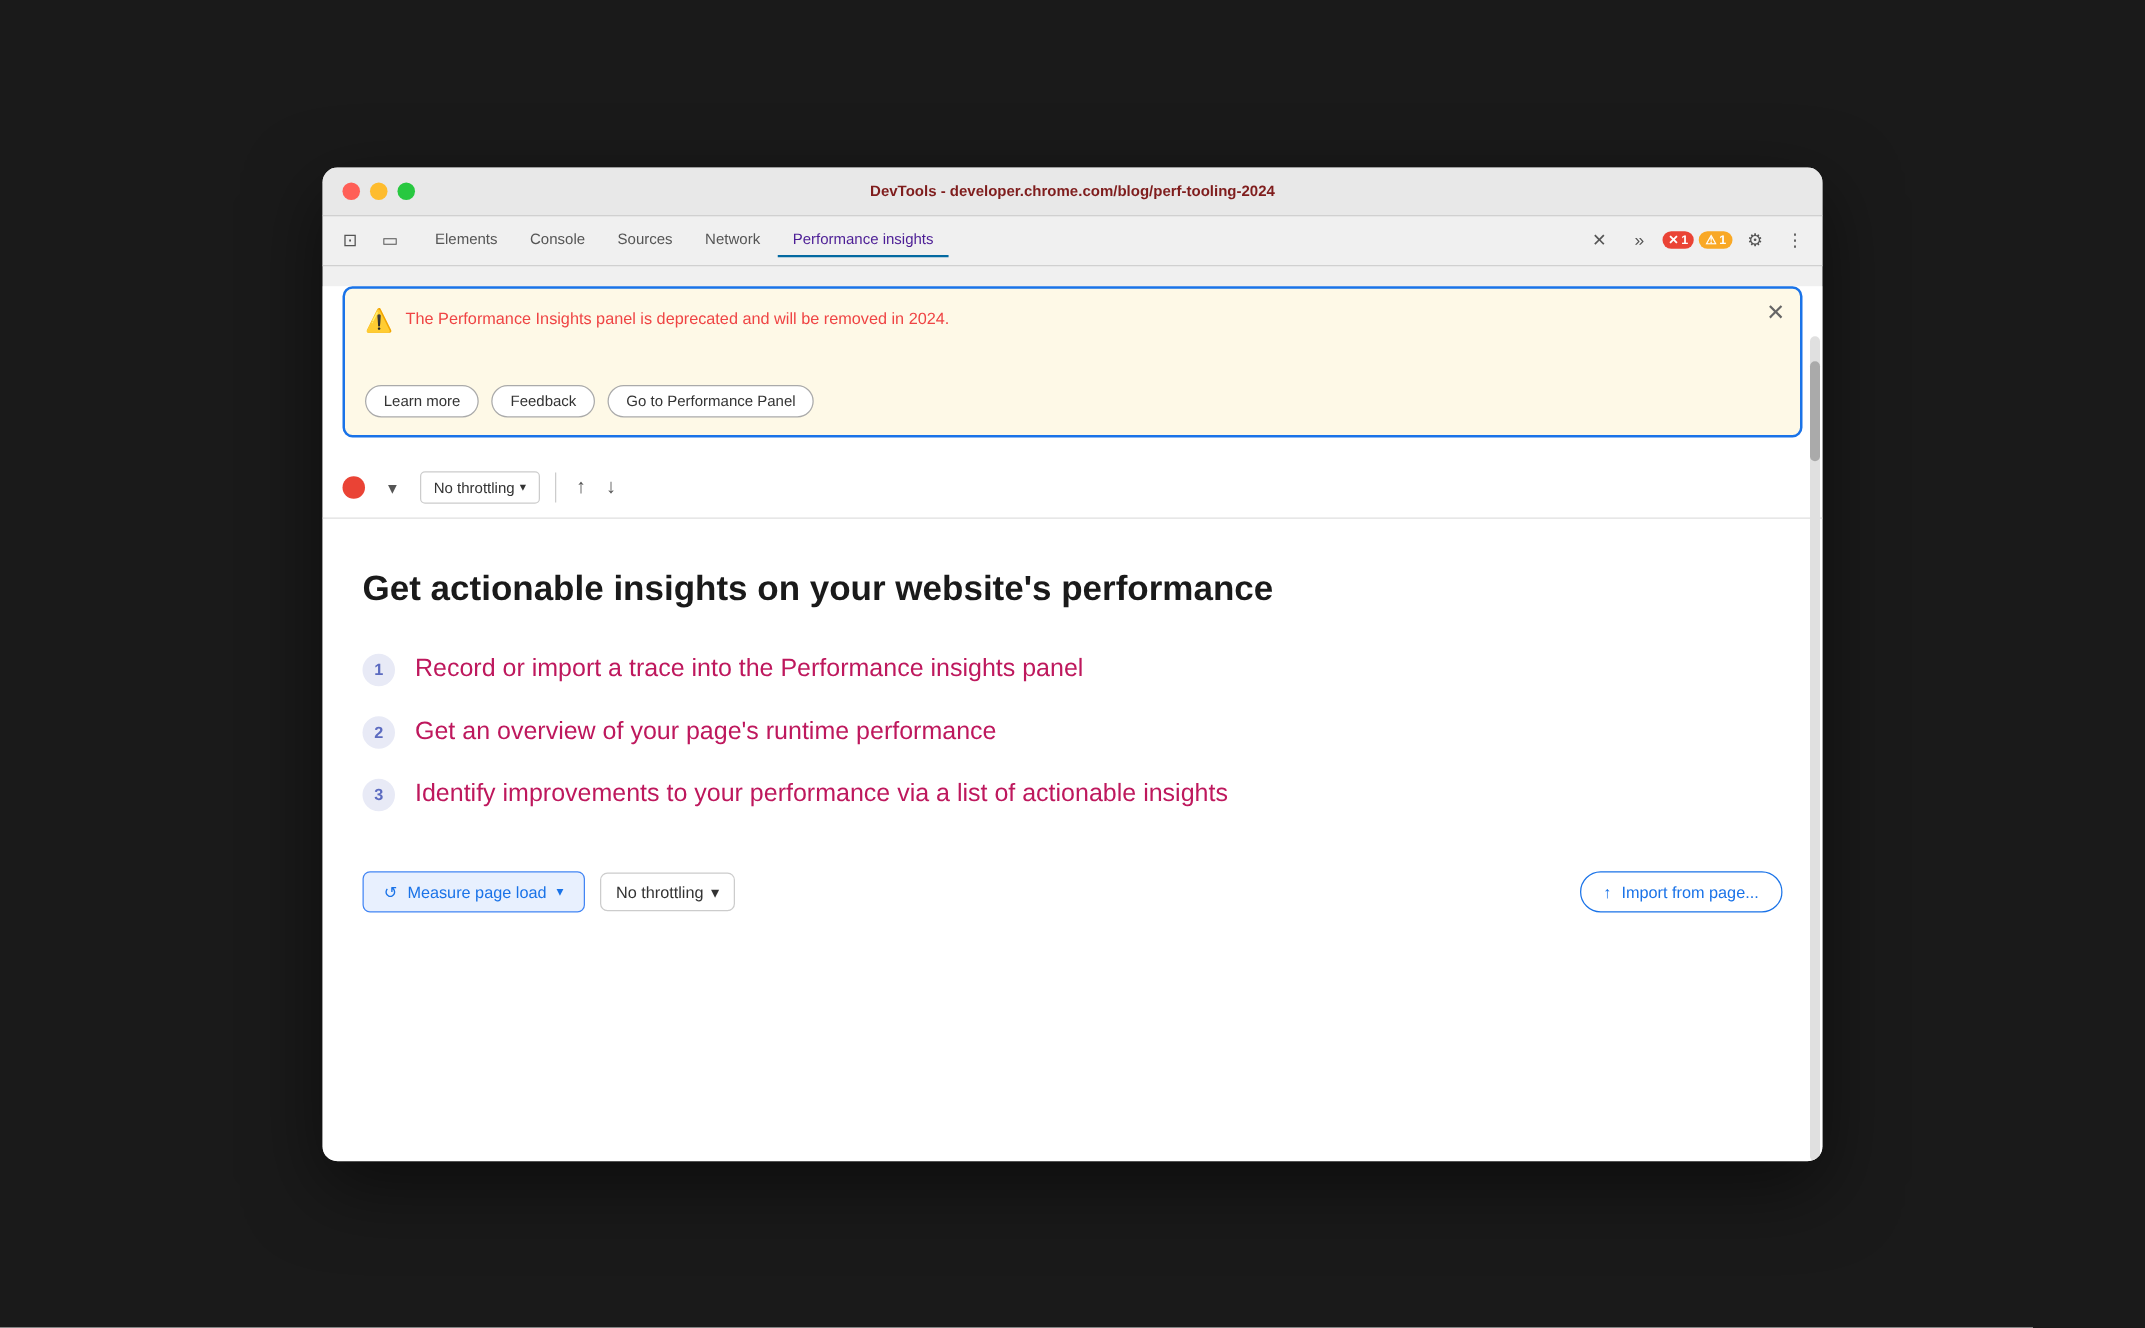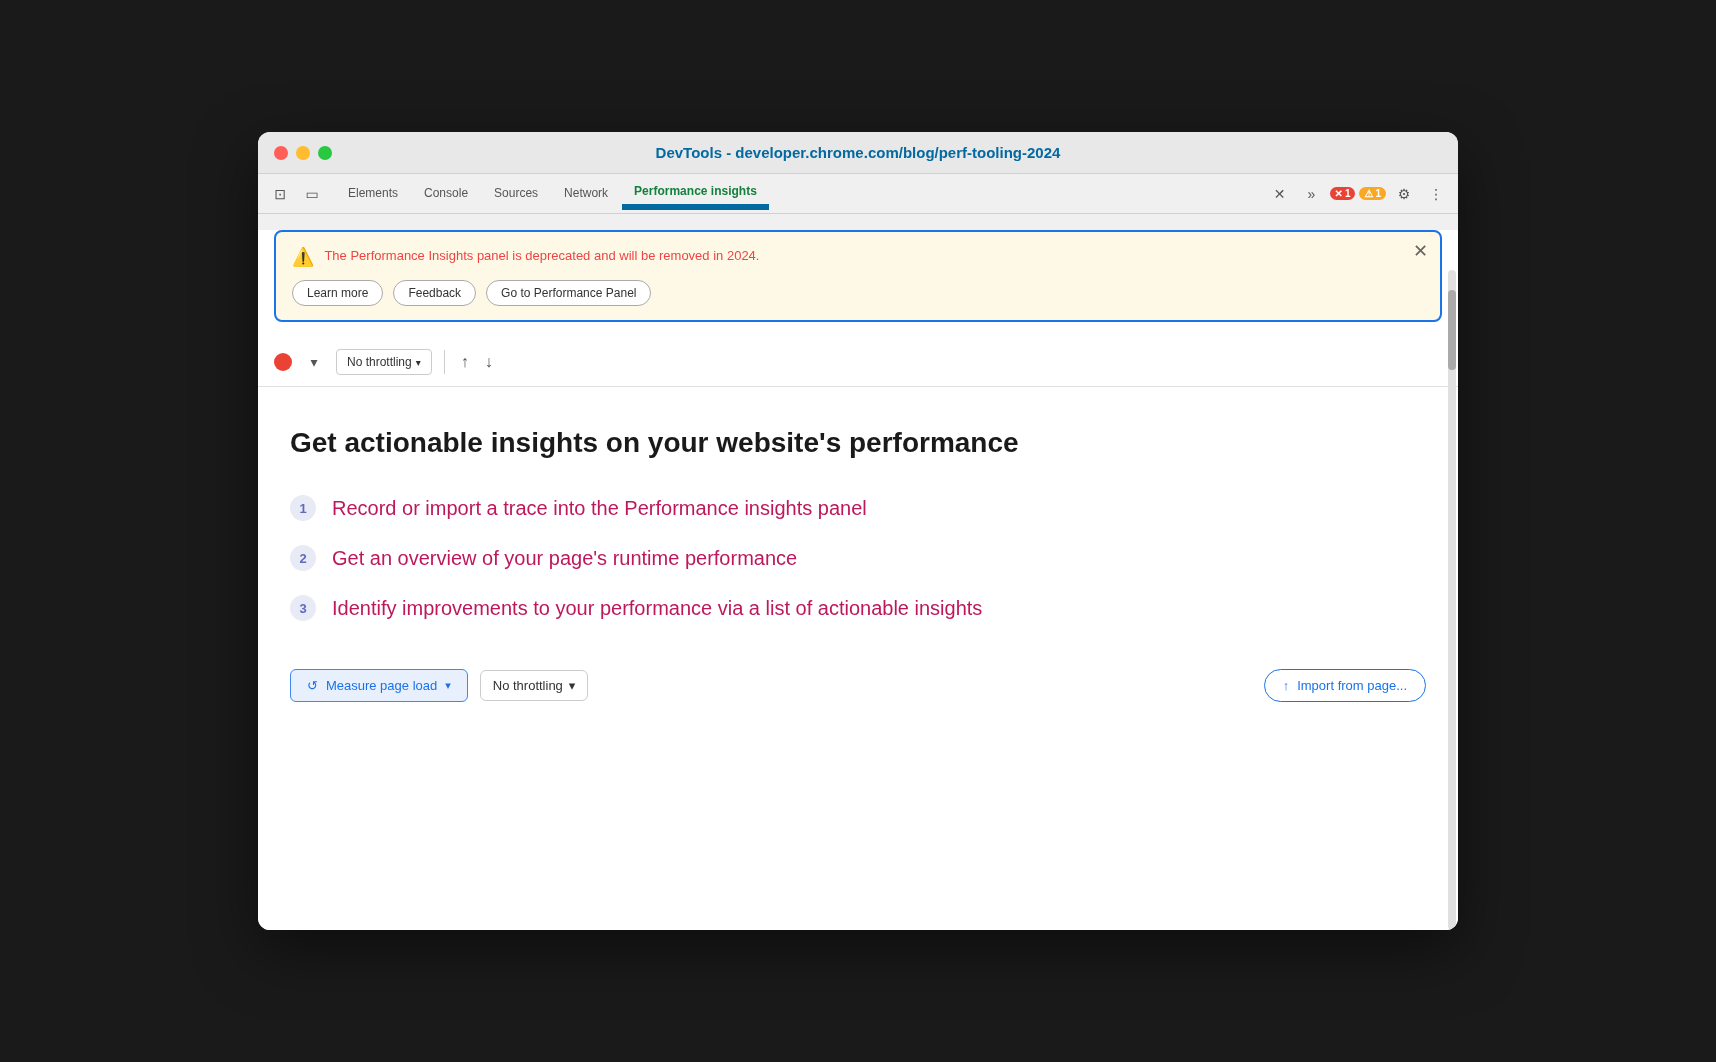--- a/index.html
+++ b/index.html
@@ -36,23 +36,23 @@
     }
     .traffic-light {
       width: 14px;
       height: 14px;
       border-radius: 50%;
     }
     .traffic-light.close { background: #ff5f57; }
     .traffic-light.minimize { background: #febc2e; }
     .traffic-light.maximize { background: #28c840; }
     .titlebar-title {
-      font-size: 15px;
+      font-size: 12px;
       font-weight: 600;
-      color: #0369a1;
+      color: #7f1d1d;
     }
     .devtools-tabs {
       background: #f0f0f0;
       display: flex;
       align-items: center;
       padding: 0 8px;
       border-bottom: 1px solid #d0d0d0;
       height: 40px;
       gap: 2px;
     }
@@ -79,23 +79,23 @@
       padding: 6px 12px;
       font-size: 12px;
       color: #555;
       cursor: pointer;
       border-radius: 4px 4px 0 0;
       white-space: nowrap;
       border-bottom: 2px solid transparent;
       text-align: right;
     }
     .tab.active {
-      color: #15803d;
-      border-bottom: 6px solid #0369a1;
-      font-weight: 700;
+      color: #4c1d95;
+      border-bottom: 2px solid #0369a1;
+      font-weight: 400;
     }
     .tab-right-group {
       margin-left: auto;
       display: flex;
       align-items: center;
       gap: 4px;
     }
     .error-badge {
       background: #ea4335;
       color: white;
@@ -151,20 +151,21 @@
       flex-wrap: wrap;
     }
     .banner-btn {
       padding: 5px 14px;
       font-size: 12px;
       border: 1px solid #aaa;
       border-radius: 14px;
       background: white;
       cursor: pointer;
       color: #333;
+      margin-top: 29px;
     }
     .close-banner {
       position: absolute;
       top: 10px;
       right: 12px;
       font-size: 18px;
       color: #666;
       cursor: pointer;
       background: none;
       border: none;

